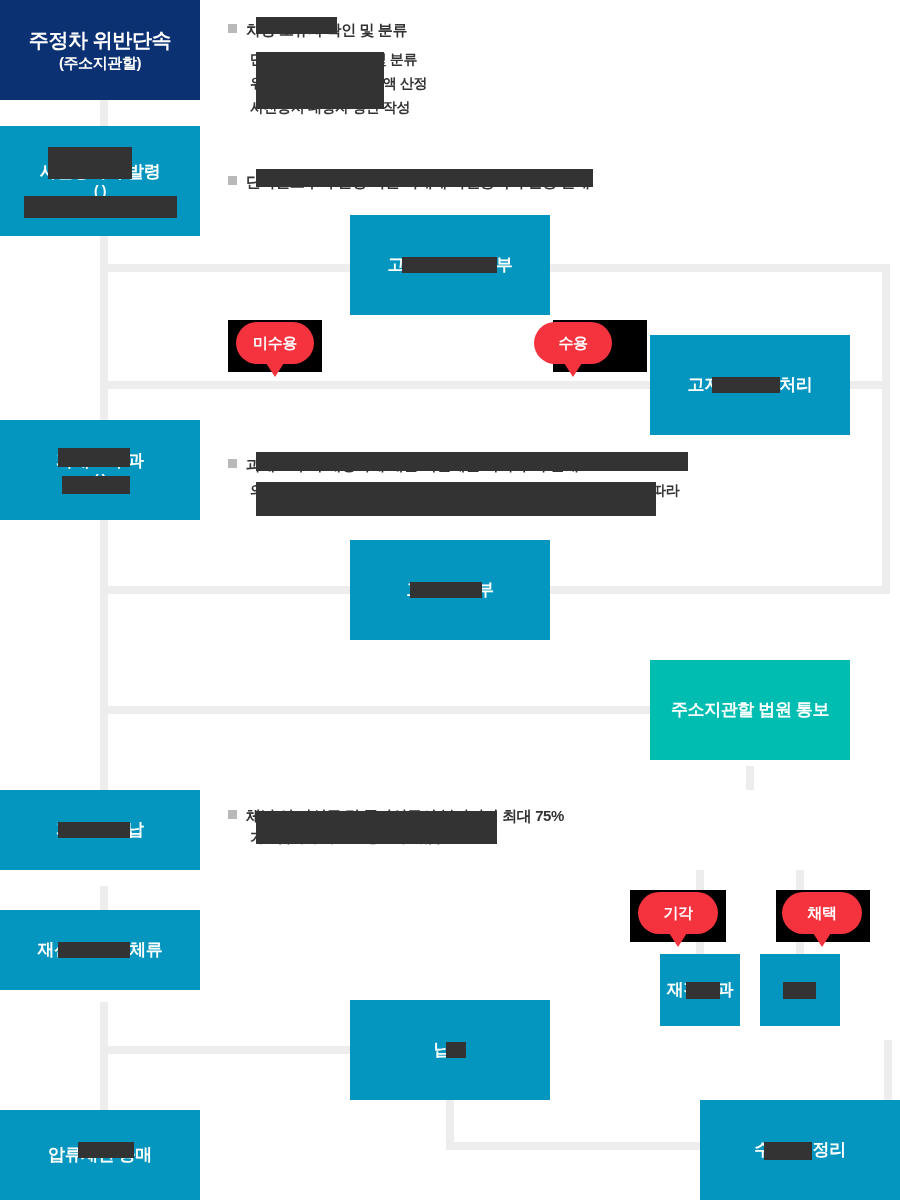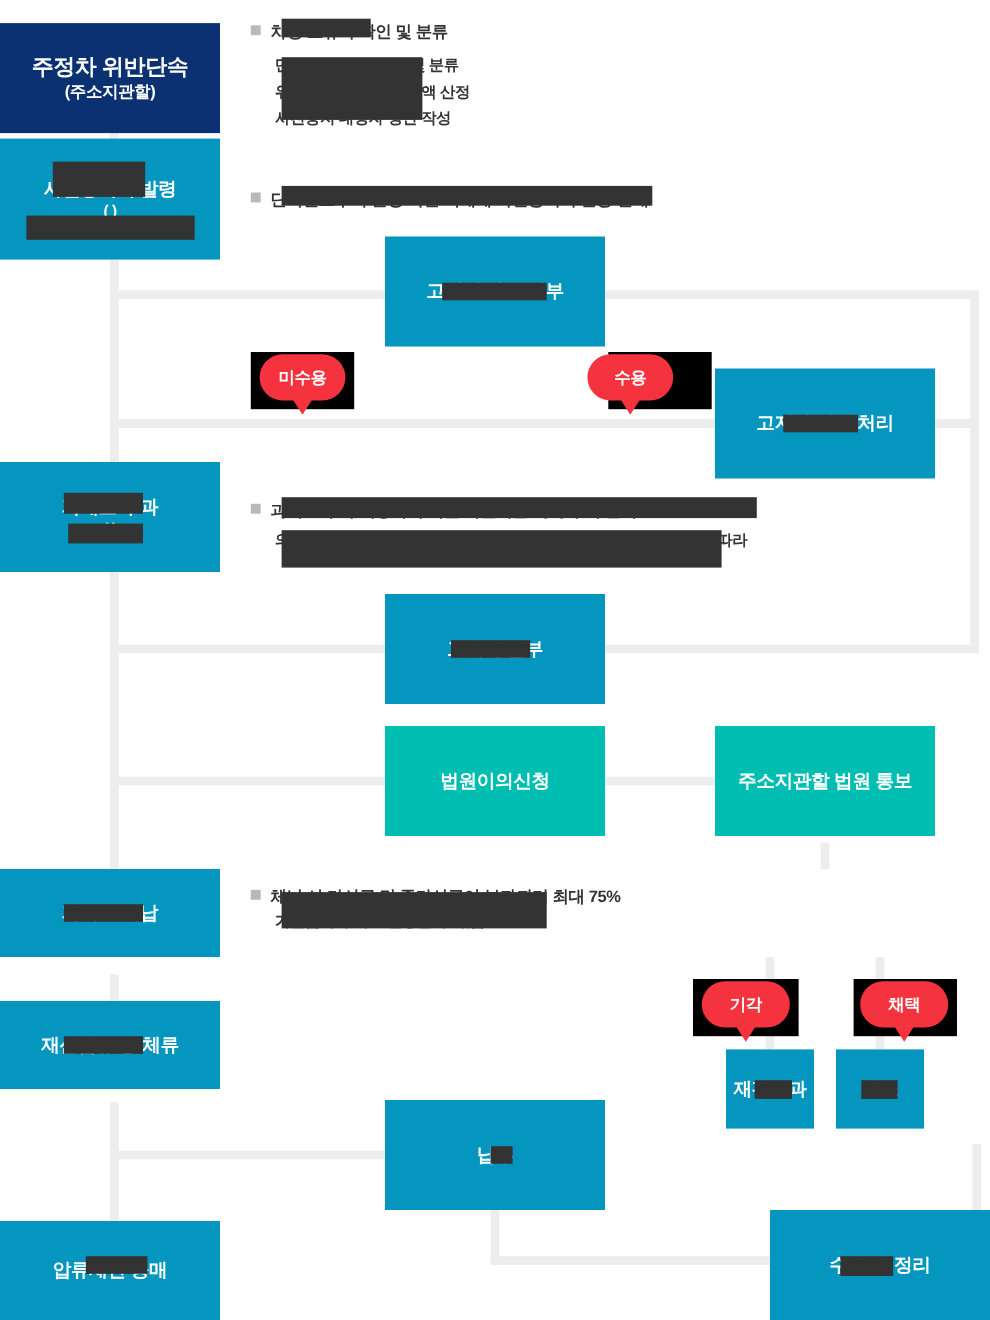--- a/index.html
+++ b/index.html
@@ -43,21 +43,21 @@
     font-weight: bold;
     letter-spacing: -0.4px;
     white-space: nowrap;
   }
   .box .l2 {
     font-size: 14px;
     font-weight: bold;
     letter-spacing: -0.4px;
     white-space: nowrap;
   }
-  .navy  { background: #0c3172; margin-top: 21px; }
+  .navy  { background: #0c3172; }
   .navy .l1 { font-size: 20px; }
   .navy .l2 { font-size: 15px; }
   .blue  { background: #0496be; }
   .teal  { background: #00bdb2; }
 
   
   .bubble {
     position: absolute;
     background: #f5333f;
     border-radius: 22px;
@@ -194,23 +194,20 @@
     <div class="l1">고지서 발부 여부</div>
   </div>
   <div class="redact" style="left:402px; top:257px; width:95px; height:16px;"></div>
 
 
   <div class="box blue" style="left:350px; top:540px; width:200px; height:100px;">
     <div class="l1">고지서 발부</div>
   </div>
   <div class="redact" style="left:410px; top:582px; width:72px; height:16px;"></div>
 
-  <div class="box teal" style="left:350px; top:660px; width:200px; height:100px;">
-    <div class="l1">법원이의신청</div>
-  </div>
 
   <div class="box blue" style="left:350px; top:1000px; width:200px; height:100px;">
     <div class="l1">납부</div>
   </div>
   <div class="redact" style="left:446px; top:1042px; width:20px; height:16px;"></div>
 
   <div class="box blue" style="left:650px; top:335px; width:200px; height:100px;">
     <div class="l1">고지서 취소 처리</div>
   </div>
   <div class="redact" style="left:712px; top:377px; width:68px; height:16px;"></div>

